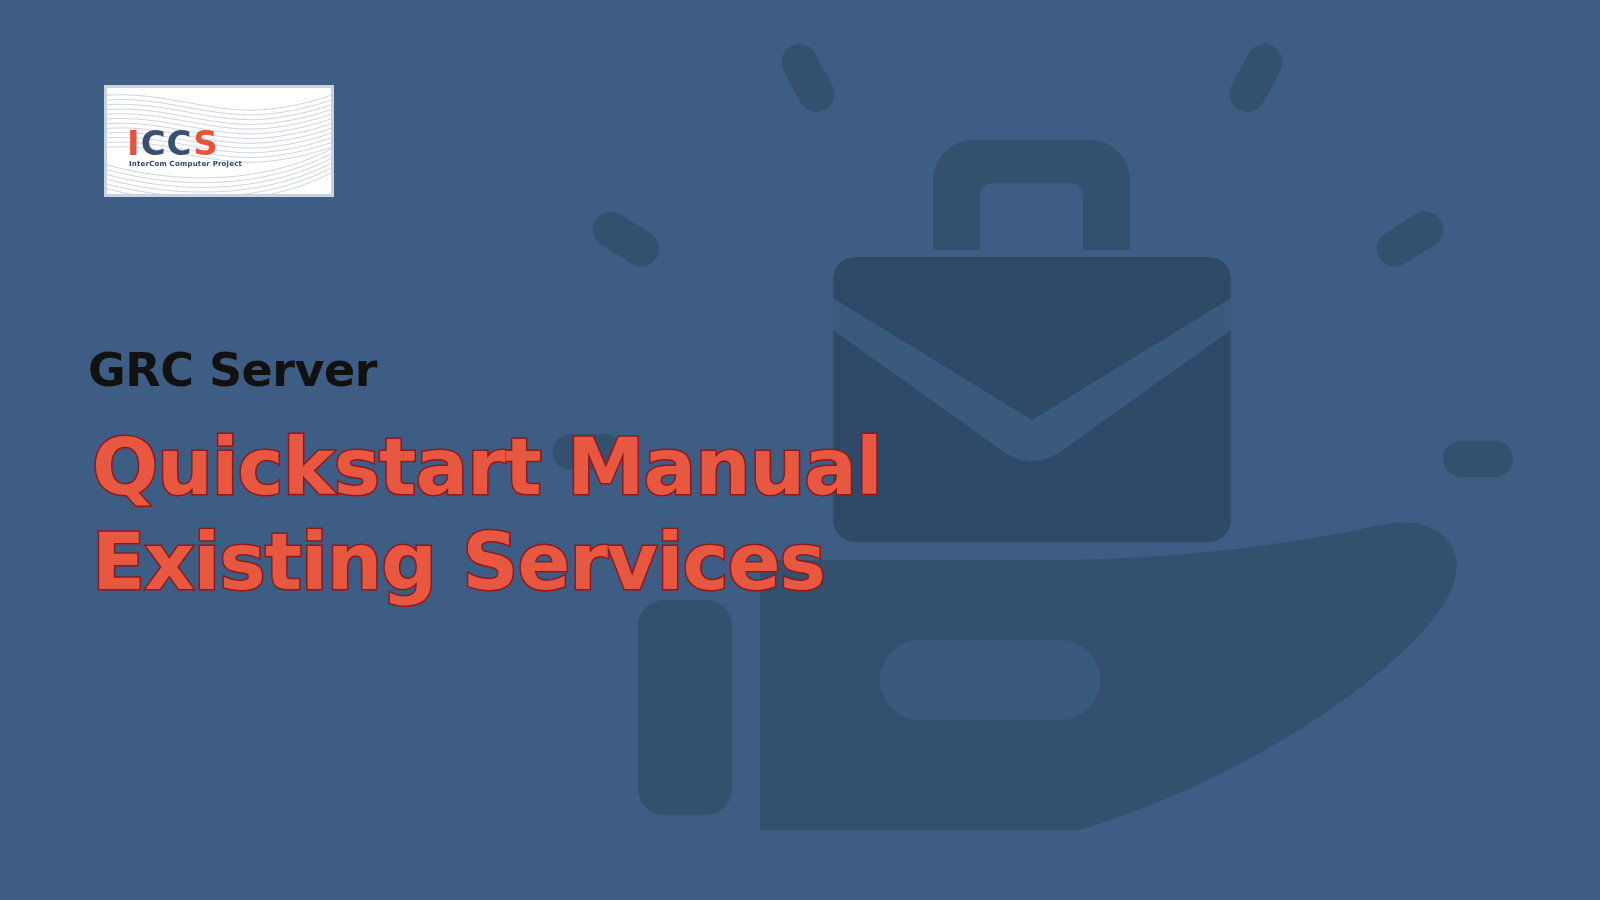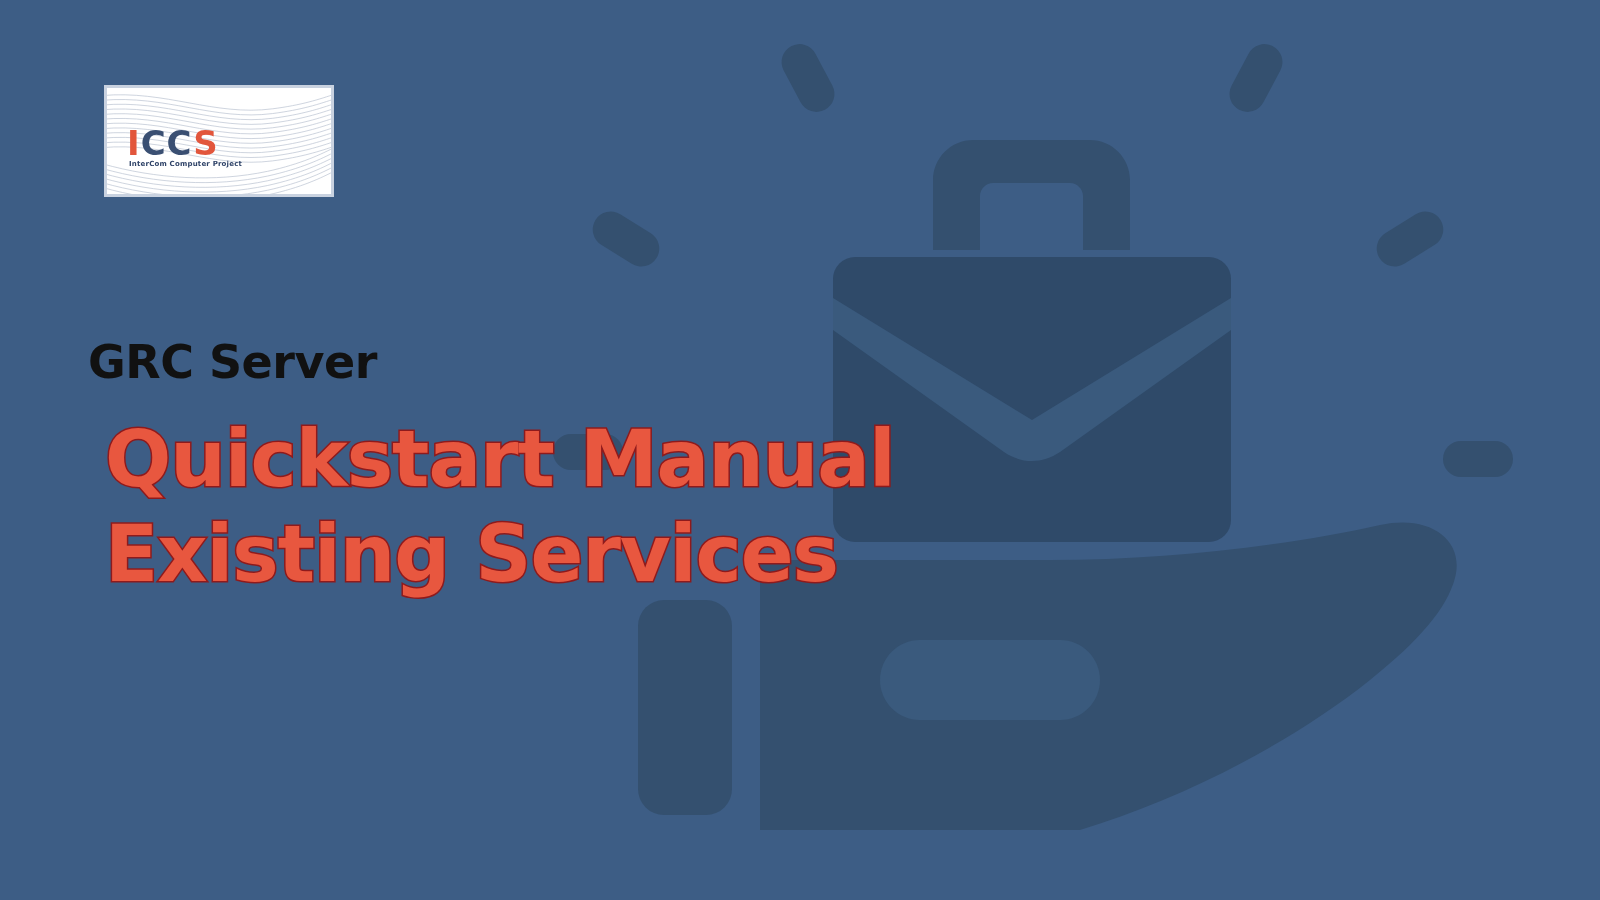--- a/index.html
+++ b/index.html
@@ -78,30 +78,30 @@
     top: 338px;
     width: 1380px;
   }
   #eyebrow {
     font-family: "DejaVu Sans", sans-serif;
     font-weight: bold;
     font-size: 46px;
     line-height: 1.05;
     color: #111111;
     letter-spacing: -0.5px;
-    margin: 0 0 26px 0;
+    margin: 8px 0 26px 0;
   }
   #headline {
     font-family: "DejaVu Sans", sans-serif;
     font-weight: bold;
     font-size: 78px;
     line-height: 1.22;
     letter-spacing: -1px;
     color: #e8573f;
-    margin: 17px;
+    margin: 4px;
     -webkit-text-stroke: 3px #8e1a1c;
     paint-order: stroke fill;
   }
   #headline .hl {
     display: block;
     white-space: nowrap;
   }
 </style>
 </head>
 <body>

